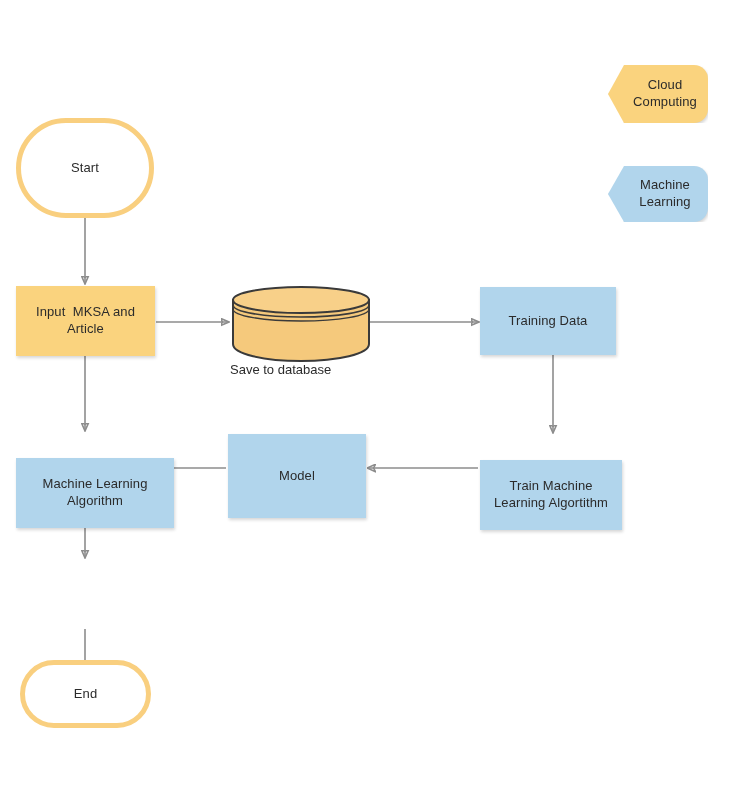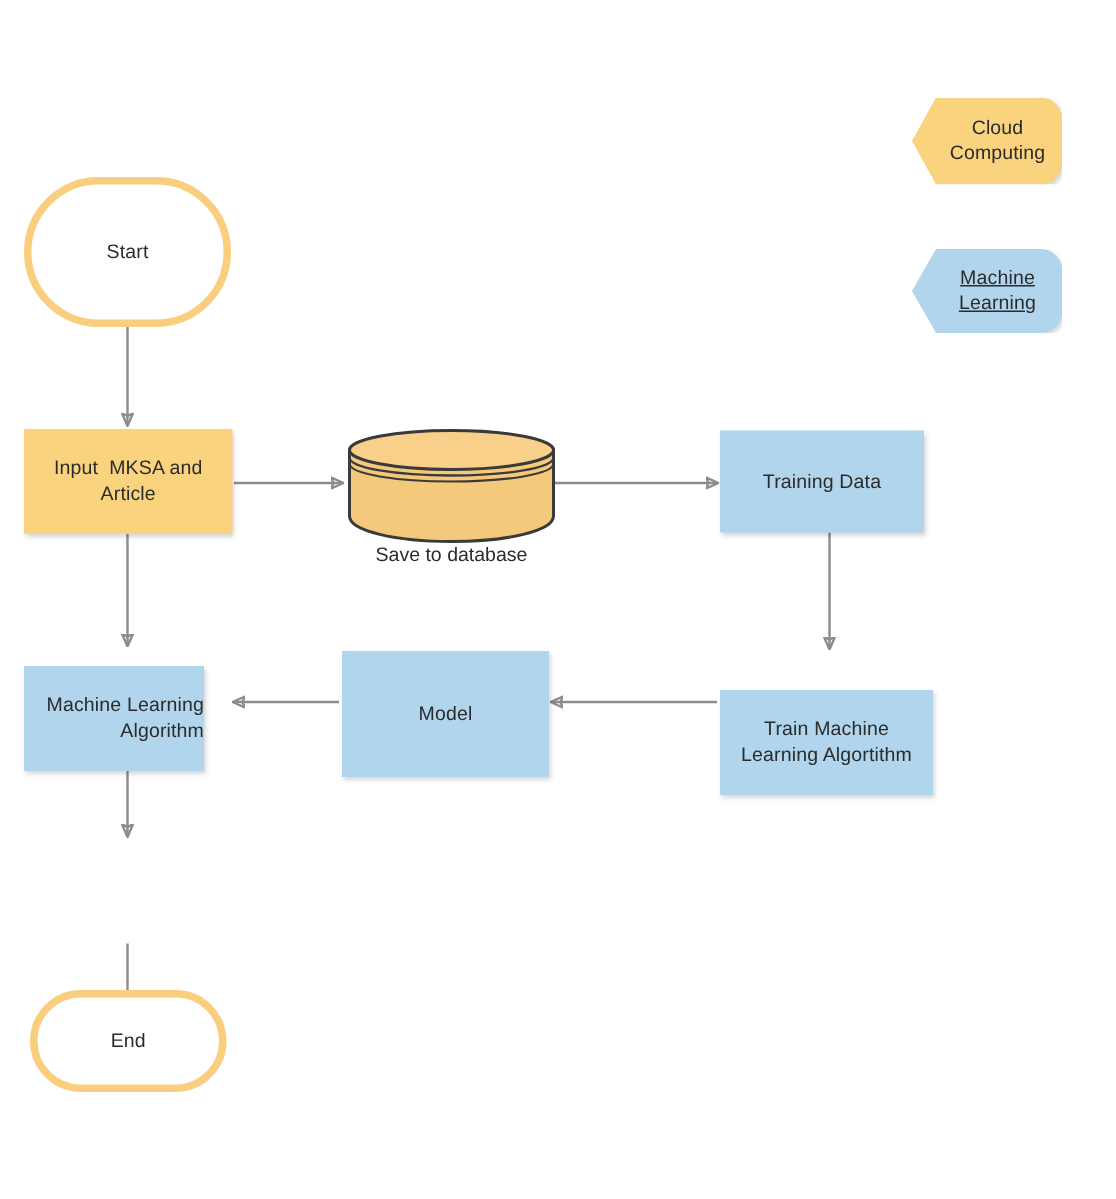--- a/index.html
+++ b/index.html
@@ -59,21 +59,21 @@
   }
 
   
   .db {
     position: absolute;
   }
   .db svg { display: block; }
   .db-label {
     position: absolute;
     width: 100%;
-    text-align: center;
+    text-align: left;
     font-size: 13px;
     color: #2b2b2b;
   }
 
   
   .conn {
     position: absolute;
     overflow: visible;
   }
   .conn line, .conn path {
@@ -141,38 +141,38 @@
   </div>
 
   <div class="node rect blue" style="left:480px; top:460px; width:142px; height:70px;">
     <span class="node-label" style="width:136px;">Train Machine Learning Algortithm</span>
   </div>
 
   <div class="node rect blue" style="left:228px; top:434px; width:138px; height:84px;">
     <span class="node-label">Model</span>
   </div>
 
-  <div class="node rect blue" style="left:16px; top:444px; width:120px; height:70px;text-align:right;">
+  <div class="node rect blue" style="left:16px; top:458px; width:158px; height:70px;">
     <span class="node-label" style="width:125px;">Machine Learning Algorithm</span>
   </div>
 
 
   <div class="node terminator" style="left:20px; top:660px; width:131px; height:68px; border-radius:40px;">
     <span class="node-label">End</span>
   </div>
 
   <div class="node tag orange" style="left:608px; top:65px; width:100px; height:58px;
               border-radius:0 14px 14px 0;
               clip-path: polygon(0% 50%, 16% 0%, 100% 0%, 100% 100%, 16% 100%);">
     <div class="tag-inner" style="padding-left:14px;">
       <span class="node-label" style="width:72px;">Cloud Computing</span>
     </div>
   </div>
 
   <div class="node tag blue" style="left:608px; top:166px; width:100px; height:56px;
               border-radius:0 14px 14px 0;
               clip-path: polygon(0% 50%, 16% 0%, 100% 0%, 100% 100%, 16% 100%);">
     <div class="tag-inner" style="padding-left:14px;">
-      <span class="node-label" style="width:72px;text-decoration:underline;">Machine Learning</span>
+      <span class="node-label" style="width:72px;">Machine Learning</span>
     </div>
   </div>
 
 </div>
 
 </body></html>

